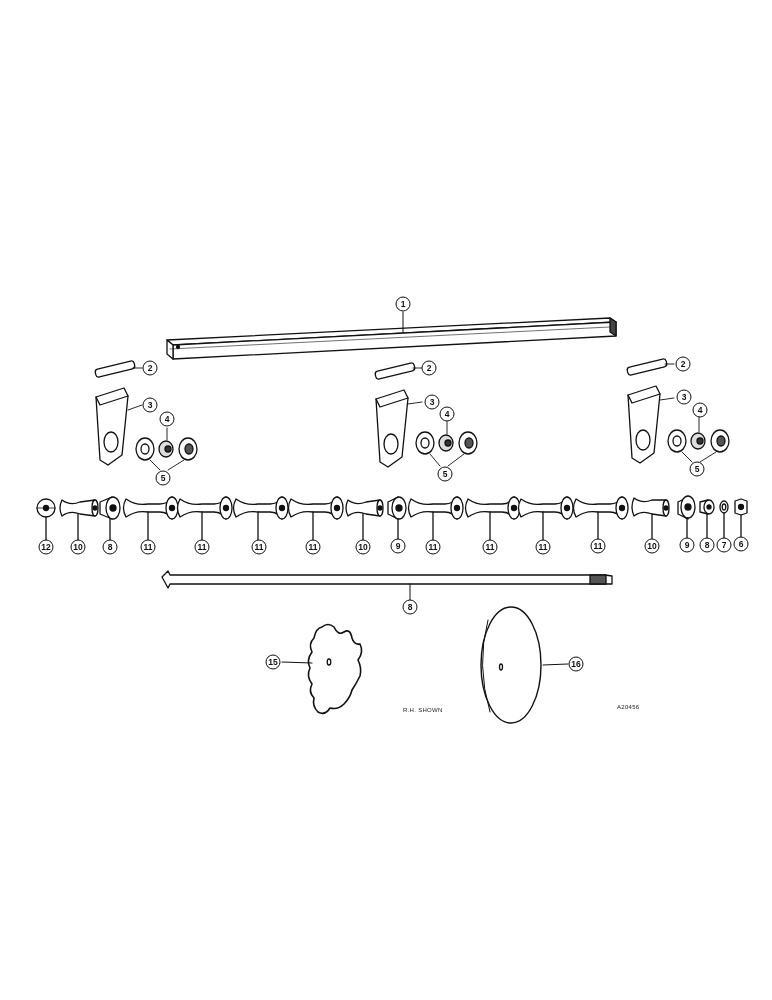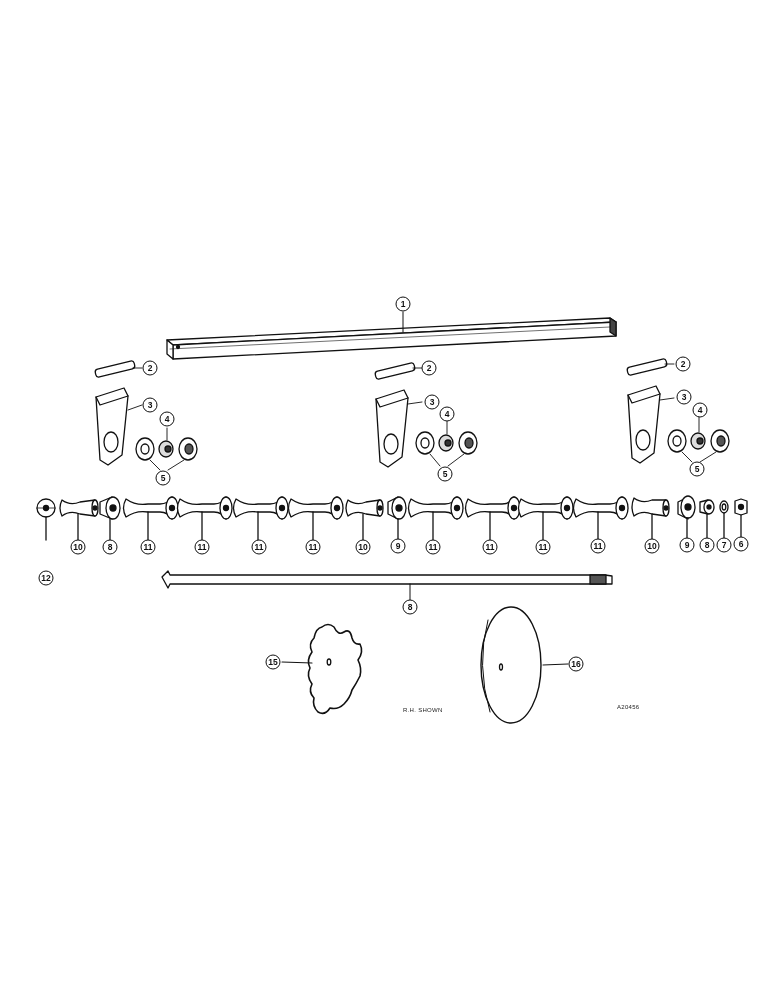--- a/index.html
+++ b/index.html
@@ -214,21 +214,21 @@
 <div class="callout" style="left:429px;top:368px;">2</div>
 <div class="callout" style="left:432px;top:402px;">3</div>
 <div class="callout" style="left:447px;top:414px;">4</div>
 <div class="callout" style="left:445px;top:474px;">5</div>
 
 <div class="callout" style="left:683px;top:364px;">2</div>
 <div class="callout" style="left:684px;top:397px;">3</div>
 <div class="callout" style="left:700px;top:410px;">4</div>
 <div class="callout" style="left:697px;top:469px;">5</div>
 
-<div class="callout" style="left:46px;top:578px;">12</div>
+<div class="callout" style="left:46px;top:547px;">12</div>
 <div class="callout" style="left:78px;top:547px;">10</div>
 <div class="callout" style="left:110px;top:547px;">8</div>
 <div class="callout" style="left:148px;top:547px;">11</div>
 <div class="callout" style="left:202px;top:547px;">11</div>
 <div class="callout" style="left:259px;top:547px;">11</div>
 <div class="callout" style="left:313px;top:547px;">11</div>
 <div class="callout" style="left:363px;top:547px;">10</div>
 <div class="callout" style="left:398px;top:546px;">9</div>
 <div class="callout" style="left:433px;top:547px;">11</div>
 <div class="callout" style="left:490px;top:547px;">11</div>

